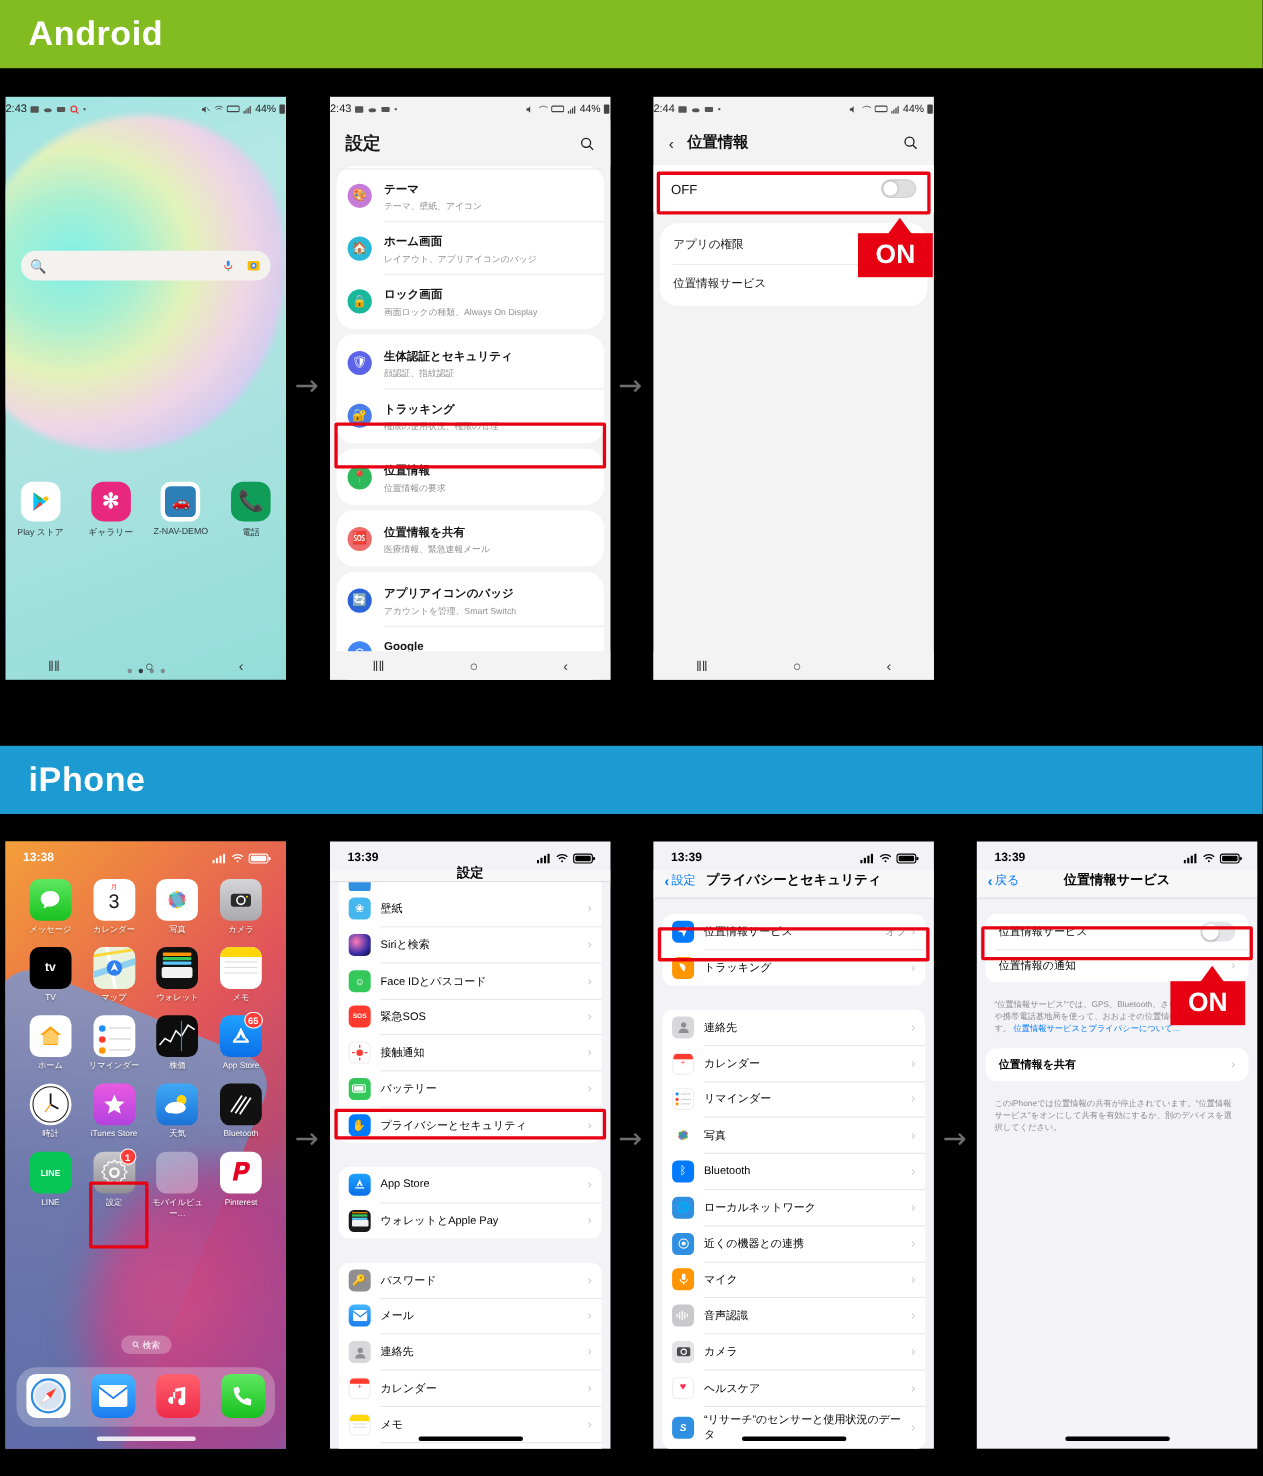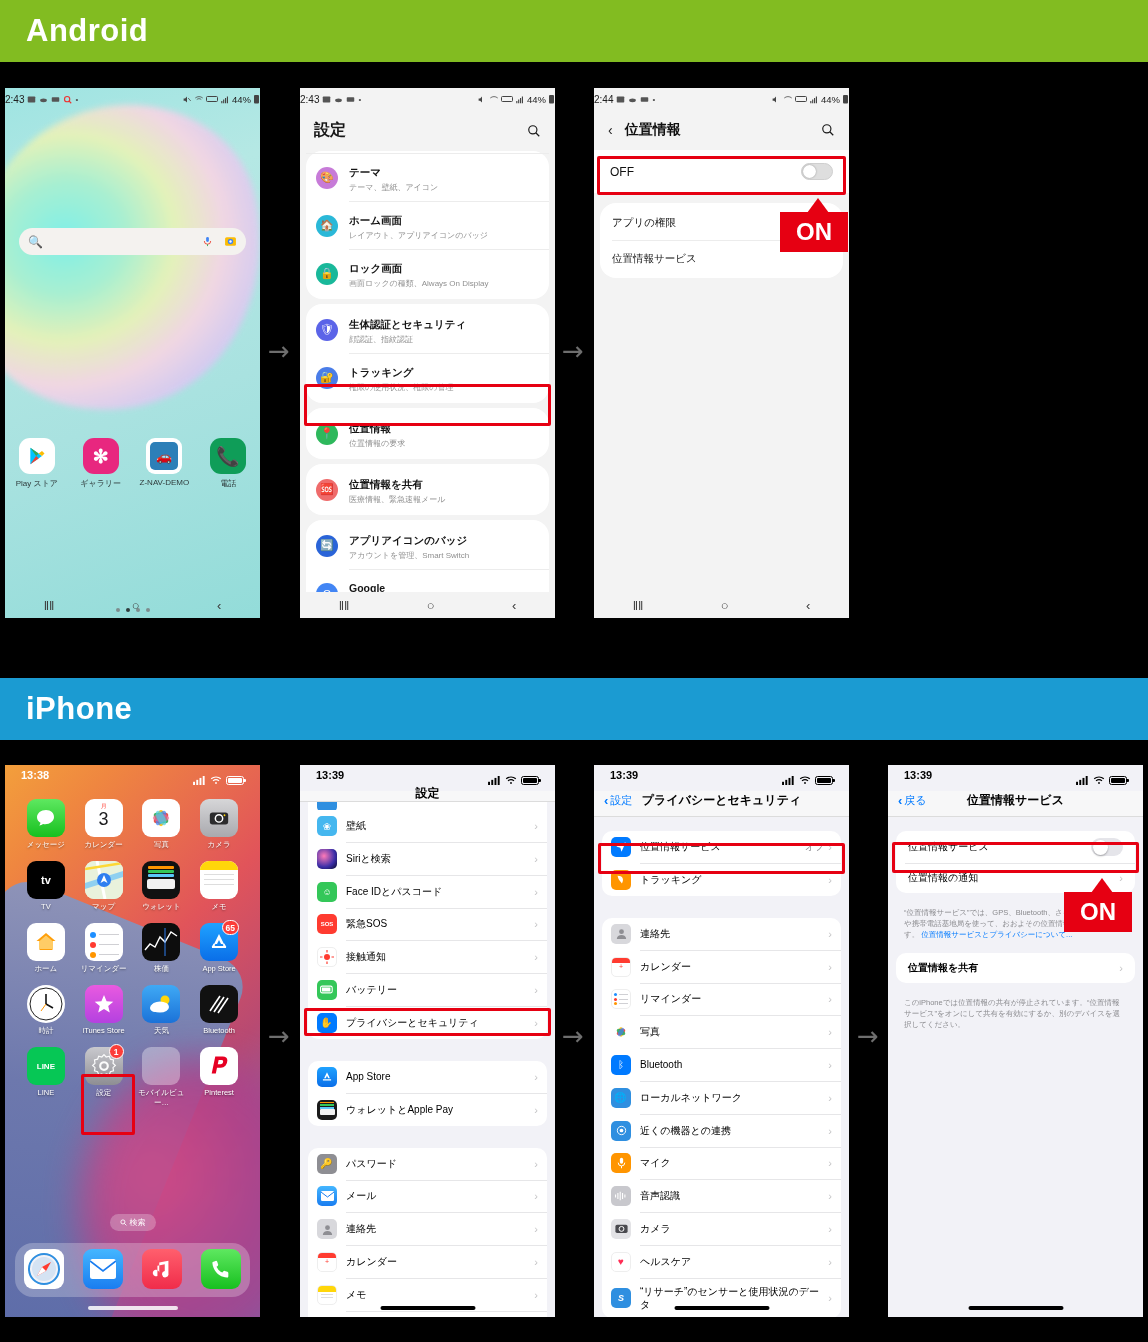--- a/index.html
+++ b/index.html
@@ -132,21 +132,21 @@
     display:flex; align-items:center; justify-content:center;
   }
   .on-tri {
     position: absolute; width: 0; height: 0;
     border-left: 11px solid transparent; border-right: 11px solid transparent;
     border-bottom: 15px solid #e60012;
   }
 
   
   .i-status {
-    height: 26px; display: flex; 
+    height: 26px; display: flex; align-items: center;
     justify-content: space-between; padding: 4px 16px 0;
     font-size: 11px; font-weight: bold; gap: 32px;
   }
   .i-status .right { display:flex; align-items:center; gap:4px; }
   .batt {
     width: 18px; height: 9px; border: 1.2px solid currentColor; border-radius: 2.5px;
     position: relative; display:inline-block;
   }
   .batt::after { content:""; position:absolute; left:1px; top:1px; bottom:1px; right:1px; background: currentColor; border-radius:1px;}
   .batt::before { content:""; position:absolute; right:-3px; top:2.5px; width:1.6px; height:3px; background: currentColor; border-radius:0 1px 1px 0;}

